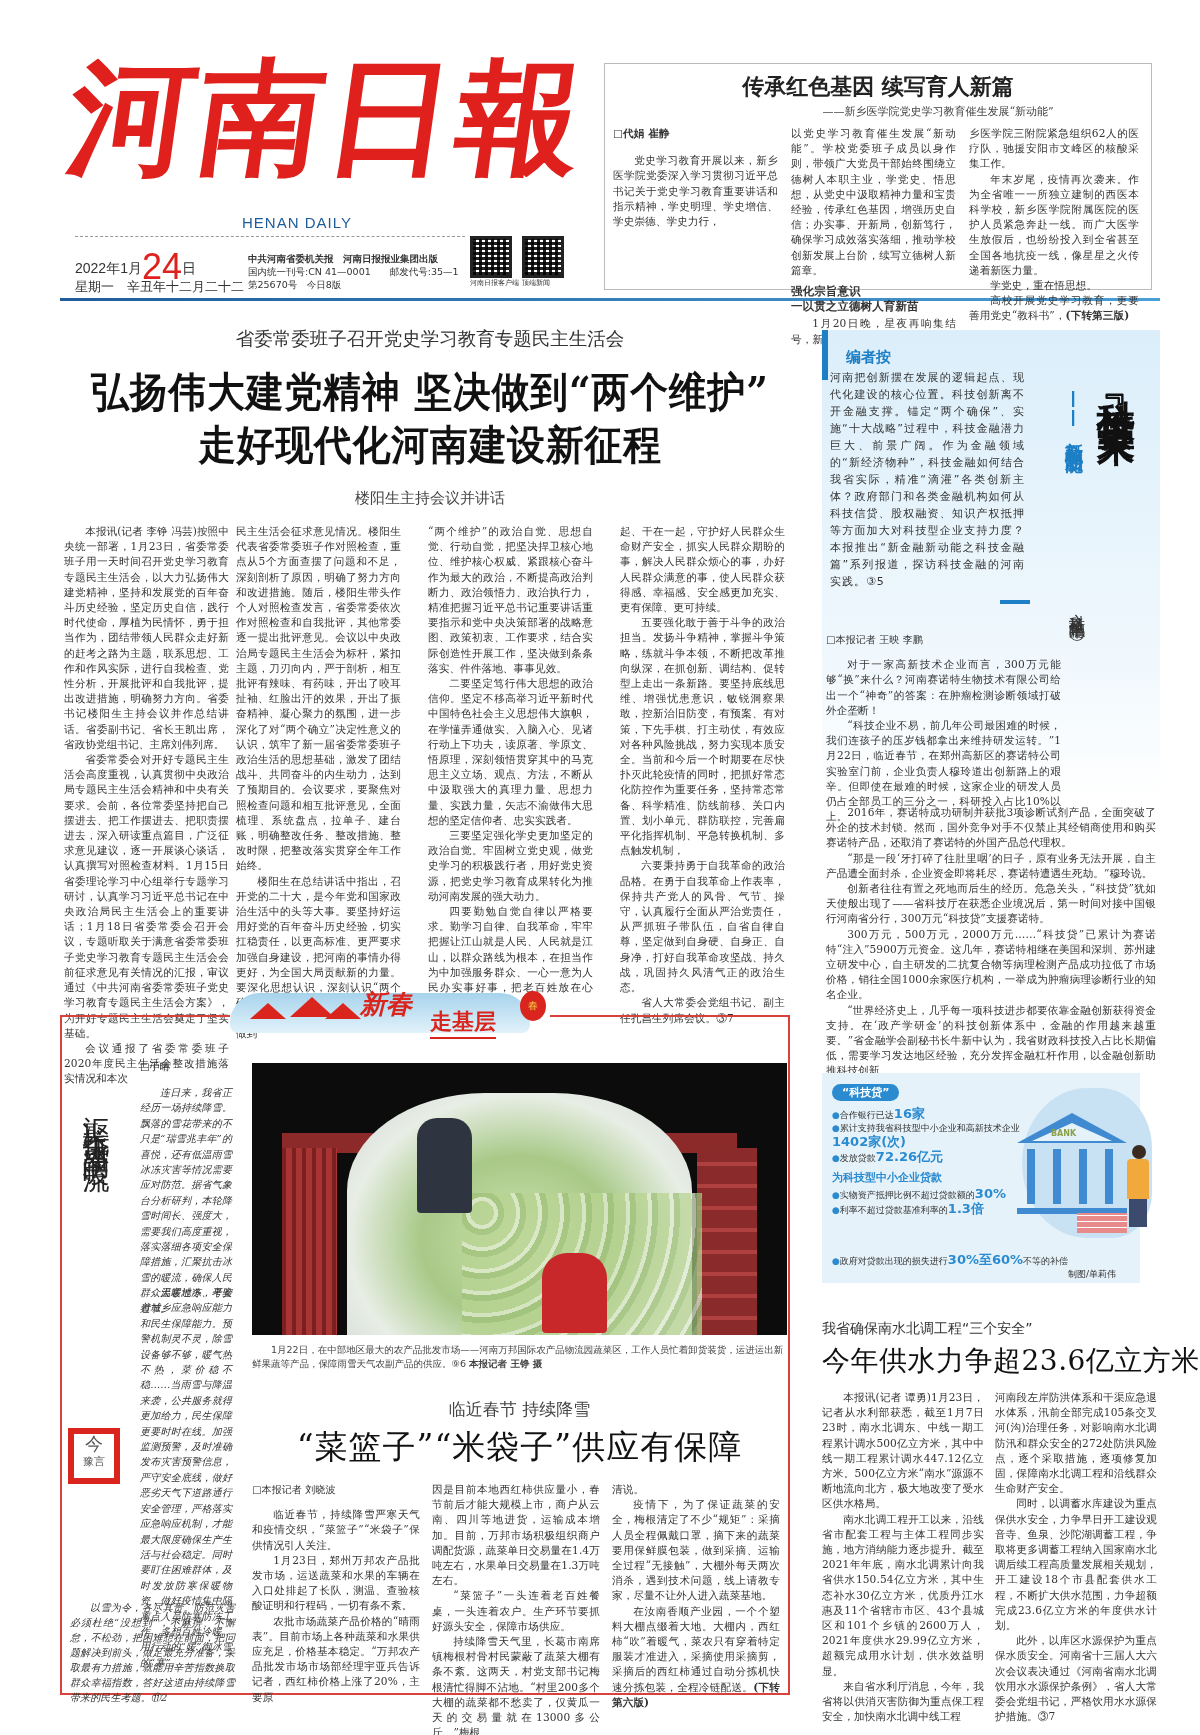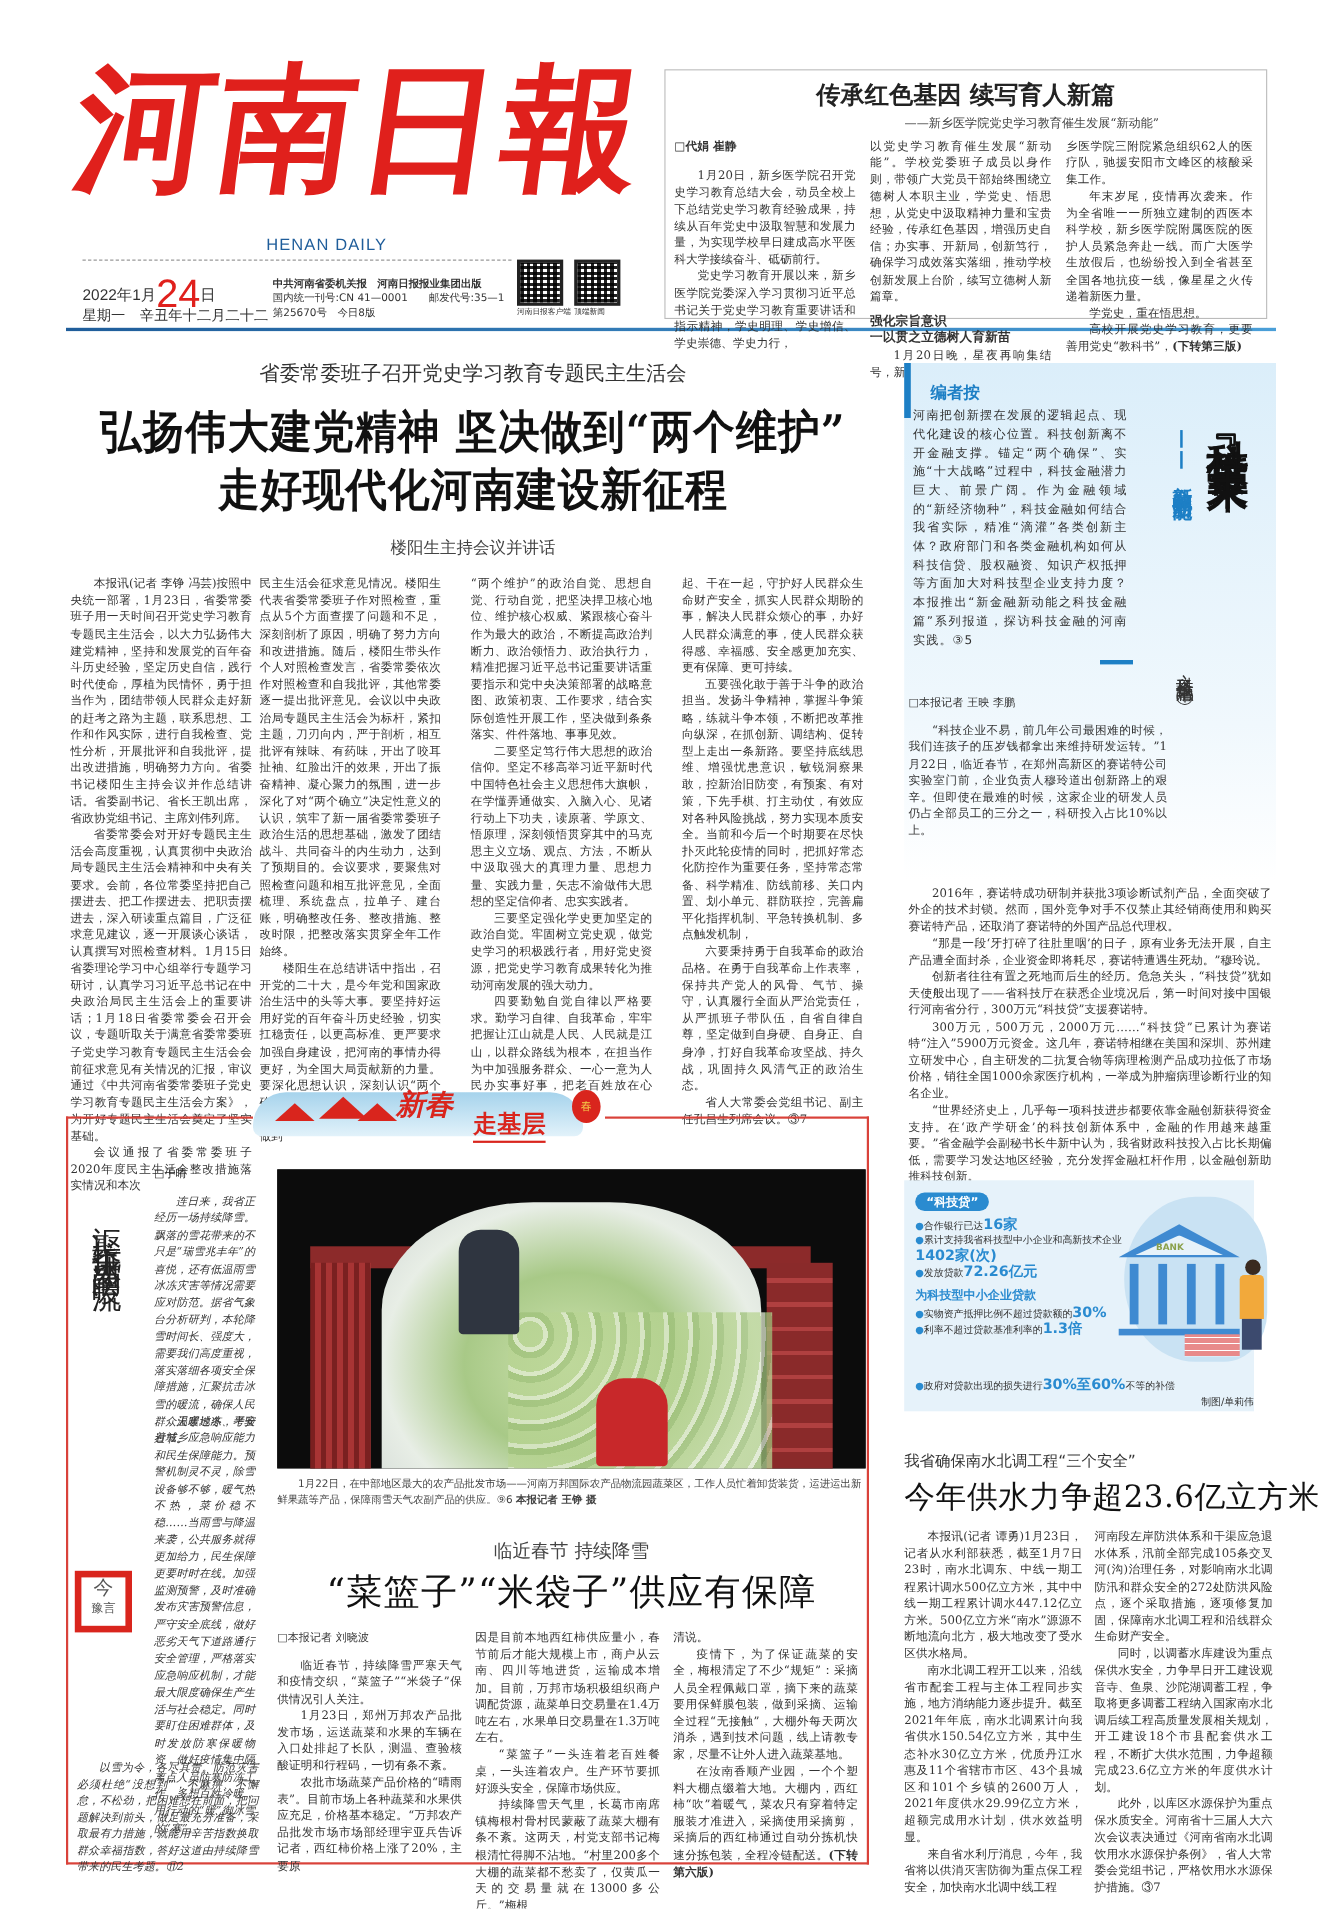--- a/index.html
+++ b/index.html
@@ -94,21 +94,20 @@
   <div class="qr"></div>
   <div class="qr-label">顶端新闻</div>
 </div>
 <div class="abs mast-bar"></div>
 
 <div class="abs top-box">
   <div class="abs top-box-title">传承红色基因 续写育人新篇</div>
   <div class="abs top-box-sub">——新乡医学院党史学习教育催生发展“新动能”</div>
   <div class="abs body-text" style="left:8px;top:62px;width:165px;">
     <div style="font-weight:bold;margin-bottom:12px;">□代娟 崔静</div>
-    <p>1月20日，新乡医学院召开党史学习教育总结大会，动员全校上下总结党史学习教育经验成果，持续从百年党史中汲取智慧和发展力量，为实现学校早日建成高水平医科大学接续奋斗、砥砺前行。</p>
     <p>党史学习教育开展以来，新乡医学院党委深入学习贯彻习近平总书记关于党史学习教育重要讲话和指示精神，学史明理、学史增信、学史崇德、学史力行，</p>
   </div>
   <div class="abs body-text" style="left:186px;top:62px;width:165px;">
     <div>以党史学习教育催生发展“新动能”。学校党委班子成员以身作则，带领广大党员干部始终围绕立德树人本职主业，学党史、悟思想，从党史中汲取精神力量和宝贵经验，传承红色基因，增强历史自信；办实事、开新局，创新笃行，确保学习成效落实落细，推动学校创新发展上台阶，续写立德树人新篇章。</div>
     <div class="sans" style="text-align:left;font-size:11.5px;font-weight:bold;margin:6px 0 2px;">
       <div>强化宗旨意识</div>
       <div>一以贯之立德树人育新苗</div>
     </div>
     <p>1月20日晚，星夜再响集结号，新</p>
   </div>
@@ -155,20 +154,21 @@
     </div>
     <div class="editor-text" style="margin-top:2px;">河南把创新摆在发展的逻辑起点、现代化建设的核心位置。科技创新离不开金融支撑。锚定“两个确保”、实施“十大战略”过程中，科技金融潜力巨大、前景广阔。作为金融领域的“新经济物种”，科技金融如何结合我省实际，精准“滴灌”各类创新主体？政府部门和各类金融机构如何从科技信贷、股权融资、知识产权抵押等方面加大对科技型企业支持力度？本报推出“新金融新动能之科技金融篇”系列报道，探访科技金融的河南实践。③5</div>
   </div>
   <div class="abs" style="left:178px;top:270px;width:30px;height:4px;background:#1d7fc5;"></div>
   <div class="abs vert-sub" style="left:240px;top:60px;height:210px;">——新金融 新动能</div>
   <div class="abs vert-sub2" style="left:244px;top:270px;">之科技金融篇①</div>
   <div class="abs vert-title" style="left:275px;top:40px;height:360px;">科技贷『带』未来</div>
 
   <div class="abs body-text" style="left:4px;top:302px;width:235px;">
     <div class="sans" style="font-size:10px;margin-bottom:10px;">□本报记者 王映 李鹏</div>
+    <p>对于一家高新技术企业而言，300万元能够“换”来什么？河南赛诺特生物技术有限公司给出一个“神奇”的答案：在肿瘤检测诊断领域打破外企垄断！</p>
     <p>“科技企业不易，前几年公司最困难的时候，我们连孩子的压岁钱都拿出来维持研发运转。”1月22日，临近春节，在郑州高新区的赛诺特公司实验室门前，企业负责人穆玲道出创新路上的艰辛。但即使在最难的时候，这家企业的研发人员仍占全部员工的三分之一，科研投入占比10%以上。</p>
   </div>
   <div class="abs body-text" style="left:4px;top:475px;width:330px;">
     <p>2016年，赛诺特成功研制并获批3项诊断试剂产品，全面突破了外企的技术封锁。然而，国外竞争对手不仅禁止其经销商使用和购买赛诺特产品，还取消了赛诺特的外国产品总代理权。</p>
     <p>“那是一段‘牙打碎了往肚里咽’的日子，原有业务无法开展，自主产品遭全面封杀，企业资金即将耗尽，赛诺特遭遇生死劫。”穆玲说。</p>
     <p>创新者往往有置之死地而后生的经历。危急关头，“科技贷”犹如天使般出现了——省科技厅在获悉企业境况后，第一时间对接中国银行河南省分行，300万元“科技贷”支援赛诺特。</p>
     <p>300万元，500万元，2000万元……“科技贷”已累计为赛诺特“注入”5900万元资金。这几年，赛诺特相继在美国和深圳、苏州建立研发中心，自主研发的二抗复合物等病理检测产品成功拉低了市场价格，销往全国1000余家医疗机构，一举成为肿瘤病理诊断行业的知名企业。</p>
     <p>“世界经济史上，几乎每一项科技进步都要依靠金融创新获得资金支持。在‘政产学研金’的科技创新体系中，金融的作用越来越重要。”省金融学会副秘书长牛新中认为，我省财政科技投入占比长期偏低，需要学习发达地区经验，充分发挥金融杠杆作用，以金融创新助推科技创新。</p>
     <p>“科技贷”如何精准有效地为创新“撑腰”？</p>
     <div style="font-weight:bold;">(下转第二版)</div>
@@ -197,21 +197,21 @@
     <div class="abs" style="left:62px;top:36px;width:8px;height:55px;background:#3f8ad1;"></div>
     <div class="abs" style="left:88px;top:36px;width:8px;height:55px;background:#3f8ad1;"></div>
     <div class="abs" style="left:0;top:95px;width:110px;height:6px;background:#3f8ad1;"></div>
     <div class="abs" style="left:60px;top:100px;width:50px;height:20px;background:repeating-linear-gradient(0deg,#e88a8a 0 5px,#fff 5px 6px);"></div>
   </div>
   <div class="abs" style="left:305px;top:72px;width:24px;height:100px;">
     <div style="width:14px;height:14px;border-radius:50%;background:#3a2a20;margin-left:5px;"></div>
     <div style="width:22px;height:40px;background:#f2a93b;border-radius:4px 4px 0 0;"></div>
     <div style="width:18px;height:28px;background:#3c4a6e;margin-left:2px;"></div>
   </div>
-  <div class="abs sans" style="right:0;bottom:2px;font-size:9px;color:#333;">制图/单莉伟</div>
+  <div class="abs sans" style="right:24px;bottom:2px;font-size:9px;color:#333;">制图/单莉伟</div>
 </div>
 
 <div class="abs wv-kicker">我省确保南水北调工程“三个安全”</div>
 <div class="abs wv-headline">今年供水力争超23.6亿立方米</div>
 <div class="abs body-text" style="left:822px;top:1390px;width:162px;">
   <p>本报讯(记者 谭勇)1月23日，记者从水利部获悉，截至1月7日23时，南水北调东、中线一期工程累计调水500亿立方米，其中中线一期工程累计调水447.12亿立方米。500亿立方米“南水”源源不断地流向北方，极大地改变了受水区供水格局。</p>
   <p>南水北调工程开工以来，沿线省市配套工程与主体工程同步实施，地方消纳能力逐步提升。截至2021年年底，南水北调累计向我省供水150.54亿立方米，其中生态补水30亿立方米，优质丹江水惠及11个省辖市市区、43个县城区和101个乡镇的2600万人，2021年度供水29.99亿立方米，超额完成用水计划，供水效益明显。</p>
   <p>来自省水利厅消息，今年，我省将以供消灭害防御为重点保工程安全，加快南水北调中线工程</p>
 </div>
 <div class="abs body-text" style="left:995px;top:1390px;width:162px;">

